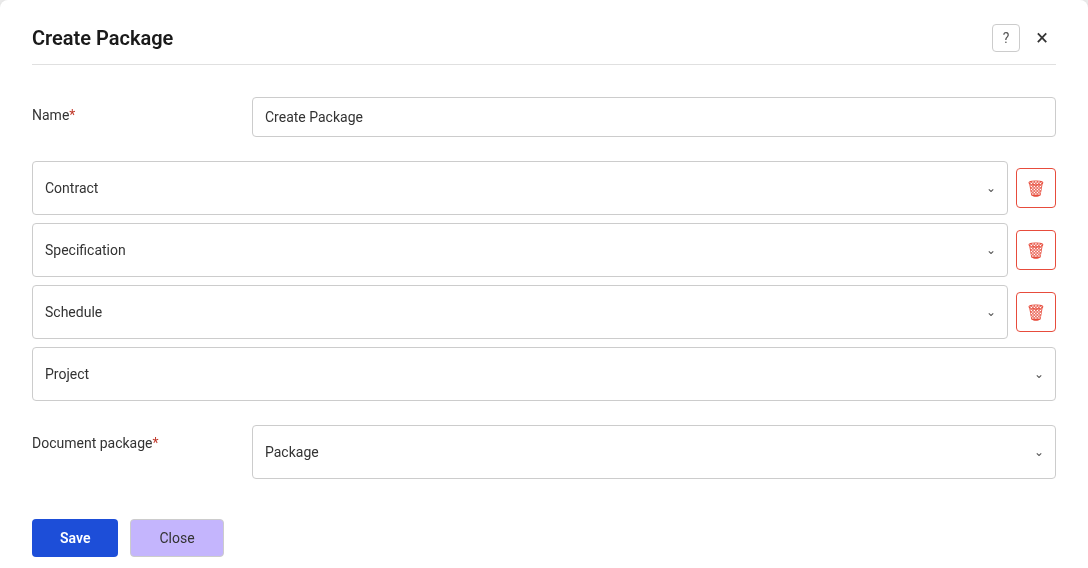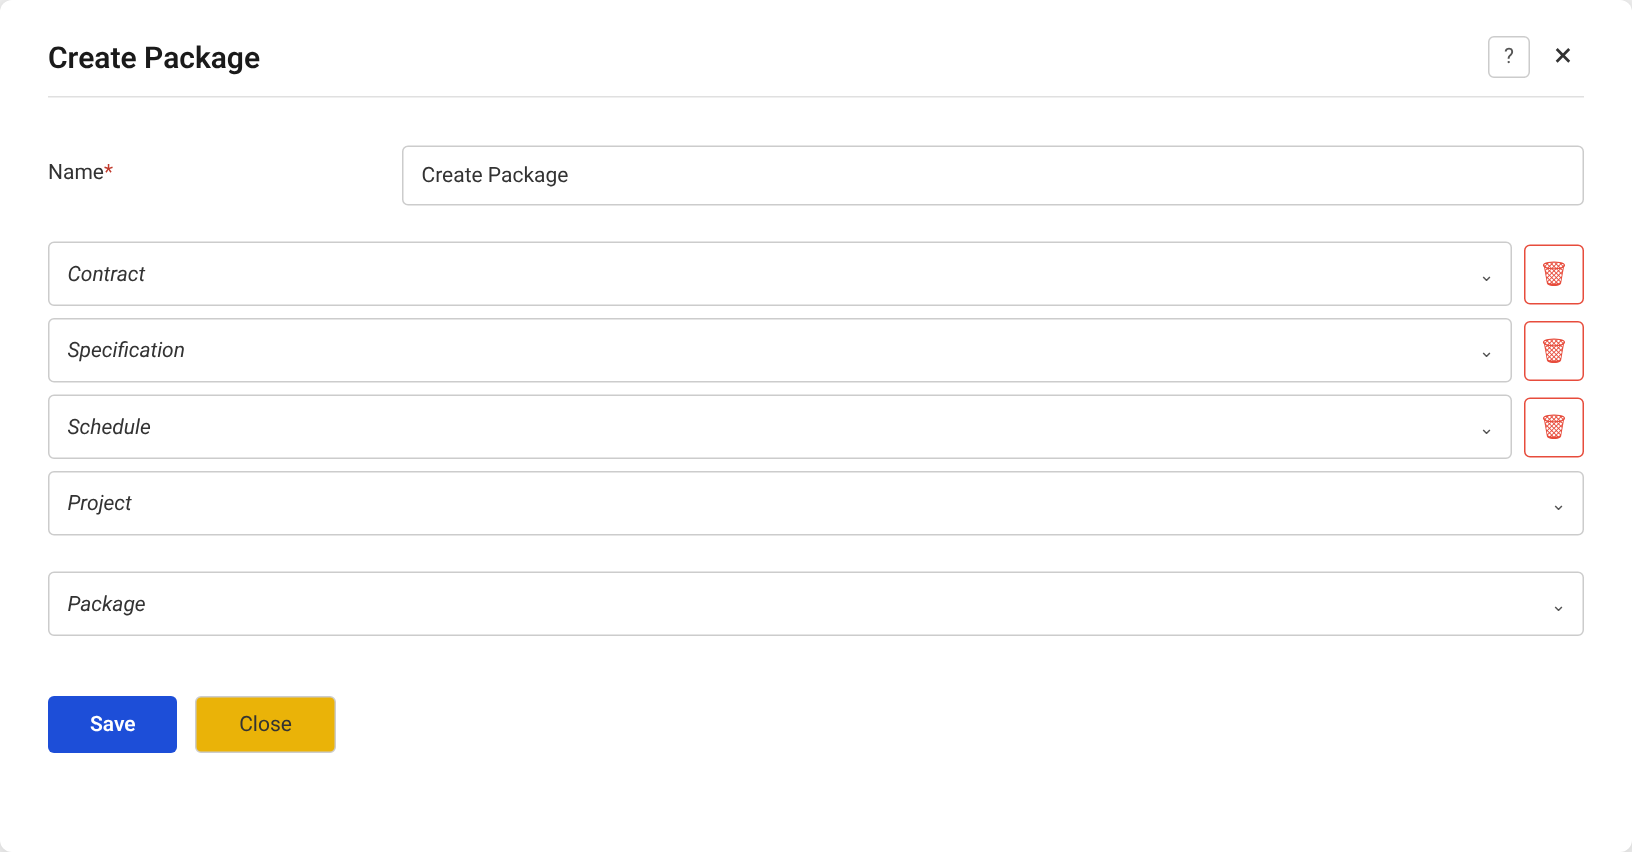--- a/index.html
+++ b/index.html
@@ -78,21 +78,20 @@
 
     .form-body {
       display: flex;
       flex-direction: column;
       gap: 24px;
     }
 
     .form-row {
       display: flex;
       align-items: flex-start;
-      gap: 16px;
     }
 
     .form-label {
       width: 220px;
       min-width: 220px;
       font-size: 14px;
       color: #333;
       padding-top: 10px;
     }
 
@@ -124,31 +123,30 @@
       gap: 8px;
     }
 
     .select-wrapper {
       flex: 1;
       position: relative;
     }
 
     .select-input {
       width: 100%;
-      height: 43px;
+      height: 54px;
       border: 1px solid #ccc;
       border-radius: 4px;
       padding: 8px 44px 8px 12px;
       font-size: 14px;
       color: #333;
       appearance: none;
       background: white;
       cursor: pointer;
       outline: none;
-      font-style: italic;
     }
 
     .chevron-icon {
       position: absolute;
       right: 12px;
       top: 50%;
       transform: translateY(-50%);
       pointer-events: none;
       color: #555;
       font-size: 12px;
@@ -193,21 +191,21 @@
       color: white;
       border: none;
       border-radius: 4px;
       padding: 10px 28px;
       font-size: 14px;
       font-weight: 600;
       cursor: pointer;
     }
 
     .btn-close {
-      background: #eab308;
+      background: #c4b5fd;
       color: #333;
       border: 1.5px solid #ccc;
       border-radius: 4px;
       padding: 10px 28px;
       font-size: 14px;
       cursor: pointer;
     }
   </style>
 </head>
 <body>
@@ -282,20 +280,23 @@
               <option>Project</option>
             </select>
             <span class="chevron-icon">⌄</span>
           </div>
         </div>
 
       </div>
     </div>
 
     <div class="form-row">
+      <div class="form-label">
+        <span>Document package</span><span class="required-star">*</span>
+      </div>
       <div class="form-content">
         <div class="select-wrapper">
           <select class="select-input">
             <option>Package</option>
           </select>
           <span class="chevron-icon">⌄</span>
         </div>
       </div>
     </div>
 

